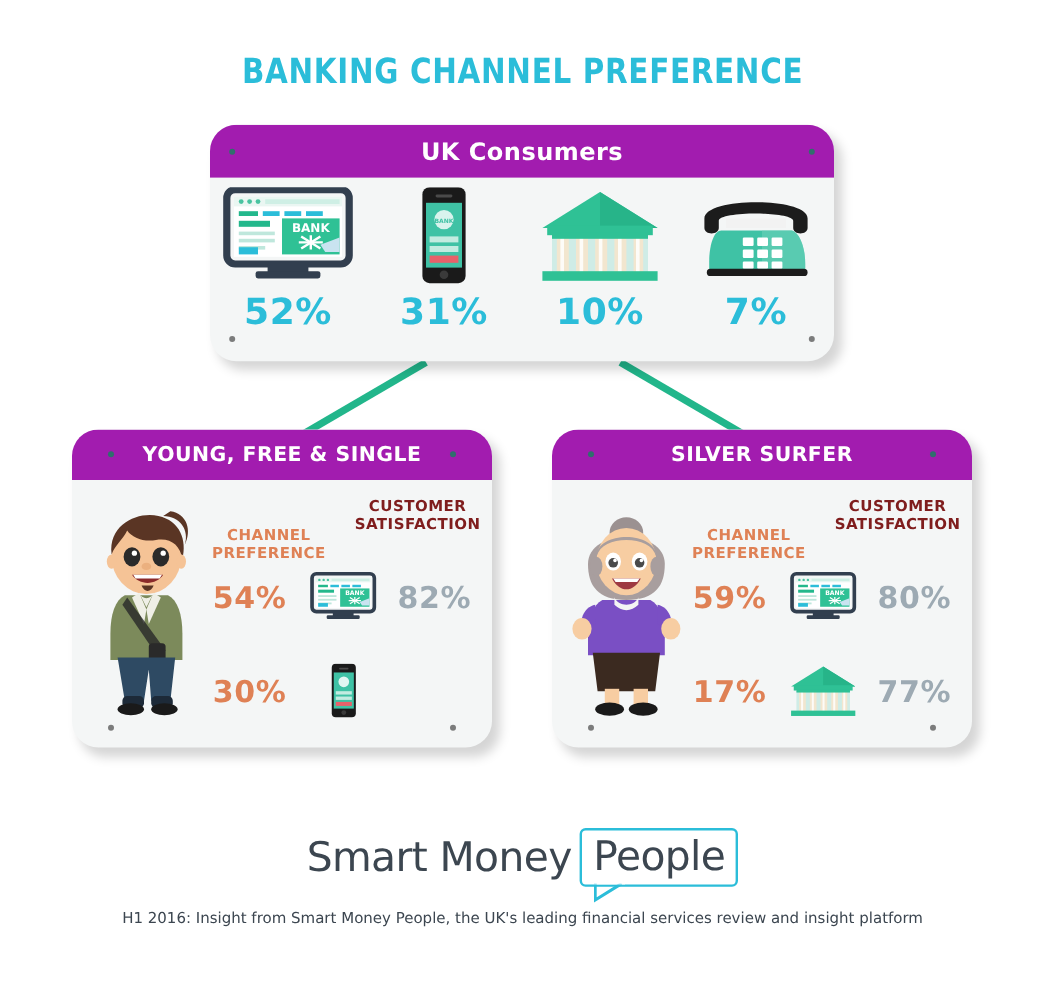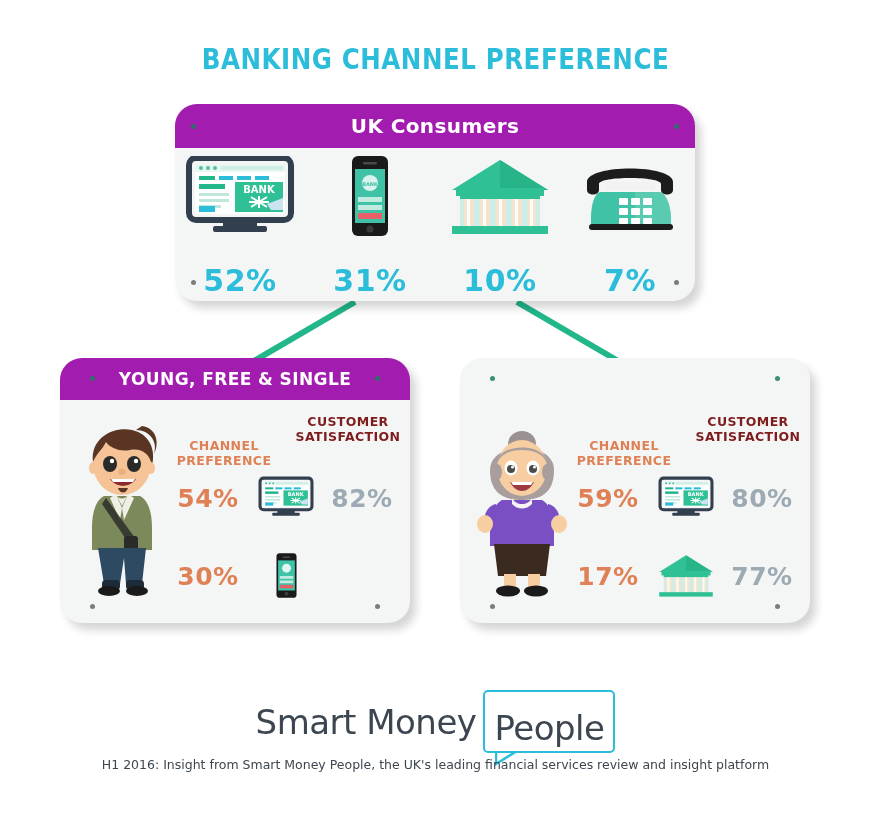--- a/index.html
+++ b/index.html
@@ -29,21 +29,21 @@
   .head-title{font-family:"DejaVu Sans", sans-serif;letter-spacing:.4px;}
   .screw{position:absolute;width:5px;height:5px;border-radius:50%;background:#4c4c4c;opacity:.72;}
   .screw.light{background:#1c7c60;opacity:.85;}
 
   
   #top-card{left:175px;top:104px;width:520px;height:197px;}
   #top-card .card-head{height:44px;line-height:44px;font-size:20px;}
   .top-items{position:absolute;left:0;top:44px;width:100%;height:153px;display:flex;}
   .top-item{flex:1;display:flex;flex-direction:column;align-items:center;justify-content:flex-start;padding-top:8px;}
   .top-item .ico{height:82px;display:flex;align-items:flex-end;justify-content:center;}
-  .top-pct{margin-top:25px;font-size:30px;font-weight:bold;color:#2BBDD9;
+  .top-pct{margin-top:5px;font-size:30px;font-weight:bold;color:#2BBDD9;
            font-family:"DejaVu Sans", sans-serif;letter-spacing:.5px;}
 
   
   .sub-card{width:350px;height:265px;}
   #card-young{left:60px;top:358px;}
   #card-silver{left:460px;top:358px;}
   .sub-card .card-head{height:42px;line-height:42px;font-size:17px;}
   .sub-body{position:absolute;left:0;top:42px;width:100%;height:223px;}
 
   .avatar-slot{position:absolute;left:16px;top:24px;width:92px;height:176px;}
@@ -64,21 +64,21 @@
   .m-sat{left:150px;color:#9DAAB3;}
   .m-ico{position:absolute;left:86px;top:0;width:64px;height:72px;
       display:flex;align-items:center;justify-content:center;}
 
   
   .logo-wrap{position:absolute;left:0;top:690px;width:871px;text-align:center;}
   .logo-inline{display:inline-block;position:relative;}
   .logo-smart{font-size:34px;color:#3C4650;font-family:"DejaVu Sans", sans-serif;
       letter-spacing:-.5px;vertical-align:middle;}
   .logo-bubble{display:inline-block;position:relative;border:2.5px solid #2BBDD9;
-      border-radius:5px;padding:16px 9px 3px 9px;margin-left:7px;vertical-align:middle;}
+      border-radius:5px;padding:2px 9px 3px 9px;margin-left:7px;vertical-align:middle;}
   .logo-people{font-size:34px;color:#3C4650;font-family:"DejaVu Sans", sans-serif;letter-spacing:-.5px;}
   .bubble-tail{position:absolute;left:10px;bottom:-17px;width:26px;height:18px;}
   .caption{position:absolute;left:0;top:757px;width:871px;text-align:center;
       font-size:12.5px;color:#3C4650;font-family:"DejaVu Sans", sans-serif;}
 </style>
 </head>
 <body>
 
 <div id="stage">
 
@@ -299,20 +299,23 @@
             <rect x="14" y="49" width="24" height="5" fill="#D9F2EA" opacity=".85"></rect>
             <rect x="14" y="57" width="24" height="6" fill="#E8616A"></rect>
             <circle cx="26" cy="73" r="3.6" fill="#3a3a3a"></circle>
           </svg>
         </div>
       </div>
     </div>
   </div>
 
   <div class="card sub-card" id="card-silver">
+    <div class="card-head">
+      <span class="head-title">SILVER SURFER</span>
+    </div>
     <div class="screw light" style="left:30px;top:18px;"></div>
     <div class="screw light" style="right:30px;top:18px;"></div>
     <div class="screw" style="left:30px;bottom:14px;"></div>
     <div class="screw" style="right:30px;bottom:14px;"></div>
 
     <div class="sub-body">
       <div class="avatar-slot">
         <svg width="92" height="176" viewBox="0 0 92 176">
           <ellipse cx="46" cy="20" rx="14" ry="13" fill="#9B9191"></ellipse>
           <path d="M14 46 C14 16, 78 16, 78 46 C78 64, 70 76, 46 76 C22 76, 14 64, 14 46 Z" fill="#A89E9E"></path>

